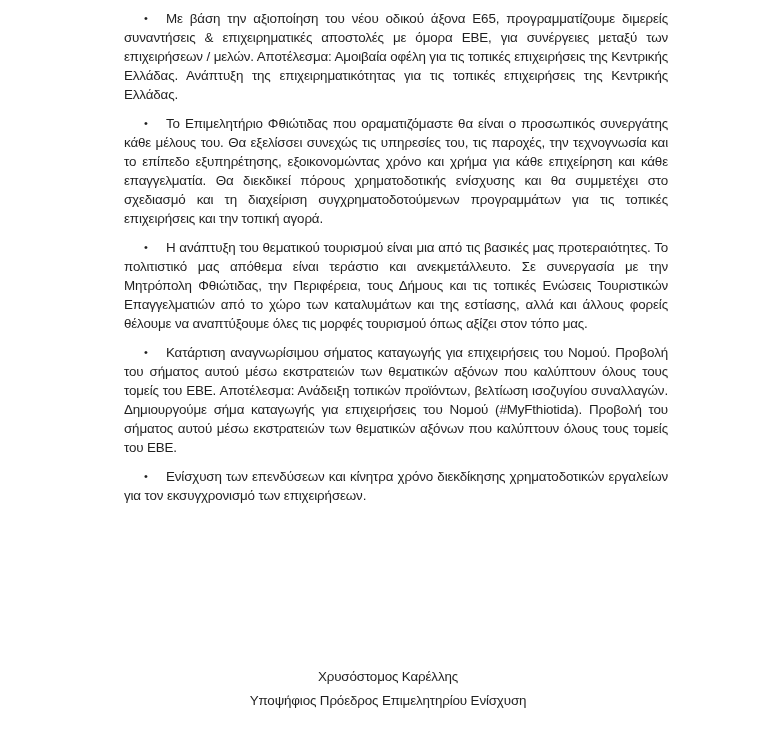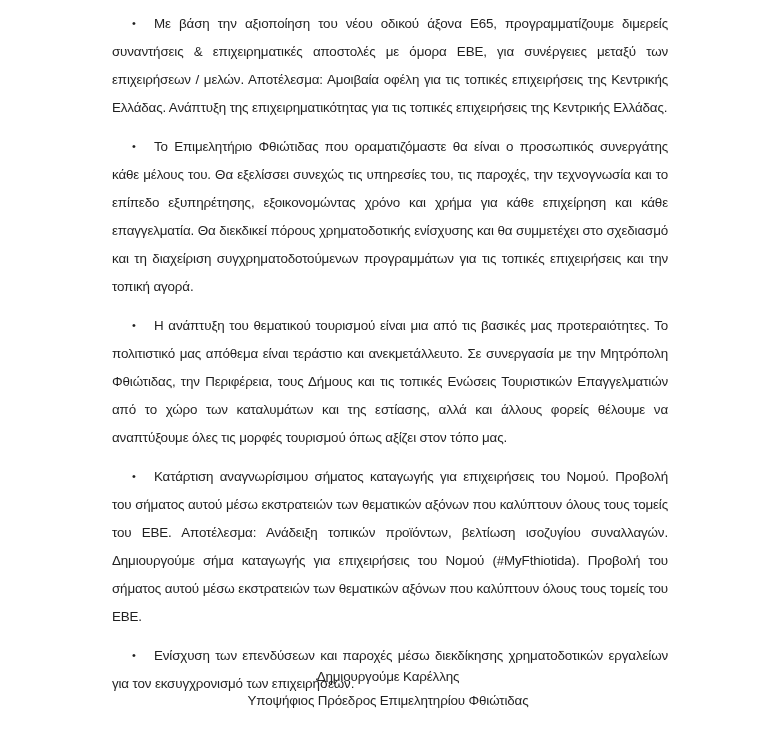--- a/index.html
+++ b/index.html
@@ -16,23 +16,23 @@
     color: #1f1f1f;
   }
   .page {
     position: absolute;
     left: 108px;
     top: 9px;
     width: 560px;
   }
   .item {
     font-size: 13.4px;
-    line-height: 28px;
+    line-height: 19px;
     text-align: justify;
-    margin: 0 0 10px 4px;
+    margin: 0 0 10px 16px;
     letter-spacing: -0.15px;
   }
   .bullet {
     display: inline-block;
     width: 22px;
     margin-left: 20px;
     font-size: 11px;
     vertical-align: 1px;
   }
   .signature {
@@ -48,17 +48,17 @@
   .sig-title { top: 690px; }
 </style>
 </head>
 <body>
 
 <div class="page">
   <p class="item"><span class="bullet">•</span><span>Με βάση την αξιοποίηση του νέου οδικού άξονα Ε65, προγραμματίζουμε διμερείς συναντήσεις &amp; επιχειρηματικές αποστολές με όμορα ΕΒΕ, για συνέργειες μεταξύ των επιχειρήσεων / μελών. Αποτέλεσμα: Αμοιβαία οφέλη για τις τοπικές επιχειρήσεις της Κεντρικής Ελλάδας. Ανάπτυξη της επιχειρηματικότητας για τις τοπικές επιχειρήσεις της Κεντρικής Ελλάδας.</span></p>
   <p class="item"><span class="bullet">•</span><span>Το Επιμελητήριο Φθιώτιδας που οραματιζόμαστε θα είναι ο προσωπικός συνεργάτης κάθε μέλους του. Θα εξελίσσει συνεχώς τις υπηρεσίες του, τις παροχές, την τεχνογνωσία και το επίπεδο εξυπηρέτησης, εξοικονομώντας χρόνο και χρήμα για κάθε επιχείρηση και κάθε επαγγελματία. Θα διεκδικεί πόρους χρηματοδοτικής ενίσχυσης και θα συμμετέχει στο σχεδιασμό και τη διαχείριση συγχρηματοδοτούμενων προγραμμάτων για τις τοπικές επιχειρήσεις και την τοπική αγορά.</span></p>
   <p class="item"><span class="bullet">•</span><span>Η ανάπτυξη του θεματικού τουρισμού είναι μια από τις βασικές μας προτεραιότητες. Το πολιτιστικό μας απόθεμα είναι τεράστιο και ανεκμετάλλευτο. Σε συνεργασία με την Μητρόπολη Φθιώτιδας, την Περιφέρεια, τους Δήμους και τις τοπικές Ενώσεις Τουριστικών Επαγγελματιών από το χώρο των καταλυμάτων και της εστίασης, αλλά και άλλους φορείς θέλουμε να αναπτύξουμε όλες τις μορφές τουρισμού όπως αξίζει στον τόπο μας.</span></p>
   <p class="item"><span class="bullet">•</span><span>Κατάρτιση αναγνωρίσιμου σήματος καταγωγής για επιχειρήσεις του Νομού. Προβολή του σήματος αυτού μέσω εκστρατειών των θεματικών αξόνων που καλύπτουν όλους τους τομείς του ΕΒΕ. Αποτέλεσμα: Ανάδειξη τοπικών προϊόντων, βελτίωση ισοζυγίου συναλλαγών. Δημιουργούμε σήμα καταγωγής για επιχειρήσεις του Νομού (#MyFthiotida). Προβολή του σήματος αυτού μέσω εκστρατειών των θεματικών αξόνων που καλύπτουν όλους τους τομείς του ΕΒΕ.</span></p>
-  <p class="item"><span class="bullet">•</span><span>Ενίσχυση των επενδύσεων και παροχές μέσω διεκδίκησης χρηματοδοτικών εργαλείων για τον εκσυγχρονισμό των επιχειρήσεων.</span></p>
+  <p class="item"><span class="bullet">•</span><span>Ενίσχυση των επενδύσεων και κίνητρα χρόνο διεκδίκησης χρηματοδοτικών εργαλείων για τον εκσυγχρονισμό των επιχειρήσεων.</span></p>
 </div>
 
-<div class="signature sig-name">Δημιουργούμε Καρέλλης</div>
-<div class="signature sig-title">Υποψήφιος Πρόεδρος Επιμελητηρίου Φθιώτιδας</div>
+<div class="signature sig-name">Χρυσόστομος Καρέλλης</div>
+<div class="signature sig-title">Υποψήφιος Πρόεδρος Επιμελητηρίου Ενίσχυση</div>
 
 </body></html>

